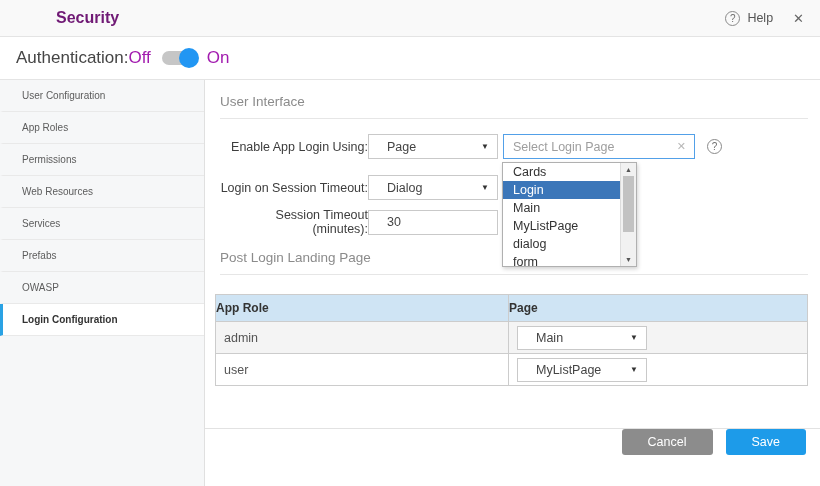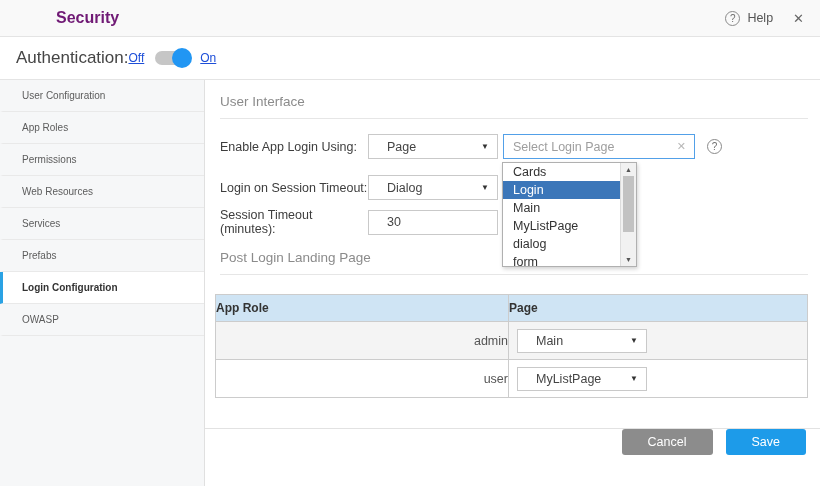--- a/index.html
+++ b/index.html
@@ -14,21 +14,21 @@
   .topbar-right { margin-left:auto; display:flex; align-items:center; }
   .circle-q { width:15px; height:15px; border:1px solid #8a8a8a; border-radius:50%;
               color:#6e6e6e; font-size:10px; line-height:13px; text-align:center; flex-shrink:0; }
   .help-label { font-size:12.5px; color:#555; margin:0 20px 0 7px; }
   .close-icon { font-size:13px; color:#666; cursor:pointer; }
 
   
   .authbar { height:43px; border-bottom:1px solid #e4e4e4; background:#fff;
              display:flex; align-items:center; padding:0 16px; flex-shrink:0; }
   .auth-label { font-size:17px; color:#454545; }
-  .onoff { font-size:12px; color:#1d4ed8;text-decoration:underline; }
+  .onoff { font-size:17px; color:#a21caf; }
   .switch { position:relative; width:34px; height:14px; background:#c6c6c6;
             border-radius:8px; margin:0 11px; cursor:pointer; }
   .switch .knob { position:absolute; right:-3px; top:-3px; width:20px; height:20px;
                   border-radius:50%; background:#2196f3; }
 
   
   .body { flex:1; display:flex; min-height:0; }
   .sidebar { width:205px; background:#f6f7f8; border-right:1px solid #e0e0e0; flex-shrink:0; }
   .side-item { height:32px; display:flex; align-items:center; padding-left:19px;
                font-size:10px; color:#5c5c5c; border-bottom:1px solid #e9e9e9;
@@ -36,21 +36,21 @@
   .side-item.selected { background:#fff; border-left-color:#2aa2e4; color:#333; font-weight:700; }
 
   .main { flex:1; position:relative; background:#fff; min-width:0; }
   .section-heading { margin:14px 12px 0 15px; padding-bottom:9px;
                      border-bottom:1px solid #e6e6e6; font-size:13.5px; font-weight:400; color:#8b8b8b; }
 
   .form-row { display:flex; align-items:center; margin-left:15px; }
   .row-1 { margin-top:15px; }
   .row-2 { margin-top:16px; }
   .row-3 { margin-top:8px; }
-  .form-label { width:148px; font-size:12.5px; color:#3d3d3d; flex-shrink:0; }
+  .form-label { width:148px; font-size:12.5px; color:#3d3d3d; flex-shrink:0;text-align:right; }
   .fake-select { width:130px; height:25px; border:1px solid #c9c9c9; background:#fff;
                  display:flex; align-items:center; justify-content:space-between;
                  padding:0 8px 0 18px; font-size:12.5px; color:#444; cursor:pointer; flex-shrink:0; }
   .caret { font-size:8px; color:#333; }
   .text-input { width:130px; height:25px; border:1px solid #c9c9c9;
                 padding:0 10px 0 18px; font-size:12.5px; color:#444;
                 display:flex; align-items:center; flex-shrink:0; }
 
   .search-wrap { margin-left:5px; width:192px; height:25px; border:1px solid #52a0e8;
                  display:flex; align-items:center; padding:0 8px 0 9px; flex-shrink:0; cursor:text;gap:39px; }
@@ -74,21 +74,21 @@
   .dd-track { flex:1; position:relative; }
   .dd-thumb { position:absolute; top:0; left:2px; right:2px; height:56px;
               background:#c2c2c2; cursor:grab; }
 
   
   .landing-table { margin:19px 12px 0 10px; width:calc(100% - 22px);
                    border-collapse:collapse; table-layout:fixed; }
   .landing-table th, .landing-table td { border:1px solid #ccc; text-align:left; }
   .landing-table th { background:#cfe4f4; height:27px; padding-left:0;
                       font-size:12px; font-weight:700; color:#333; }
-  .landing-table td { height:38px; padding-left:8px; font-size:12.5px; color:#555; background:#fff;text-align:right; }
+  .landing-table td { height:32px; padding-left:8px; font-size:12.5px; color:#555; background:#fff; }
   .landing-table tr.shaded td { background:#f4f4f4; }
   .cell-select { width:130px; height:24px; margin:0; }
 
   
   .footer { position:absolute; left:0; right:0; bottom:0; height:58px; background:#fff;
             border-top:1px solid #e2e2e2; display:flex; align-items:flex-start;
             justify-content:flex-end; padding-right:14px; }
   .btn { height:26px; padding:0 26px; border:none; border-radius:3px;
          font-size:12.5px; font-family:inherit; color:#fff; display:flex;
          align-items:center; cursor:pointer; }
@@ -120,22 +120,22 @@
 
   <div class="body">
 
     <nav class="sidebar">
       <div class="side-item">User Configuration</div>
       <div class="side-item">App Roles</div>
       <div class="side-item">Permissions</div>
       <div class="side-item">Web Resources</div>
       <div class="side-item">Services</div>
       <div class="side-item">Prefabs</div>
+      <div class="side-item">OWASP</div>
       <div class="side-item selected">Login Configuration</div>
-      <div class="side-item">OWASP</div>
     </nav>
 
     <main class="main">
 
       <h2 class="section-heading">User Interface</h2>
 
       <div class="form-row row-1">
         <span class="form-label">Enable App Login Using:</span>
         <span class="fake-select">
           <span>Page</span>

